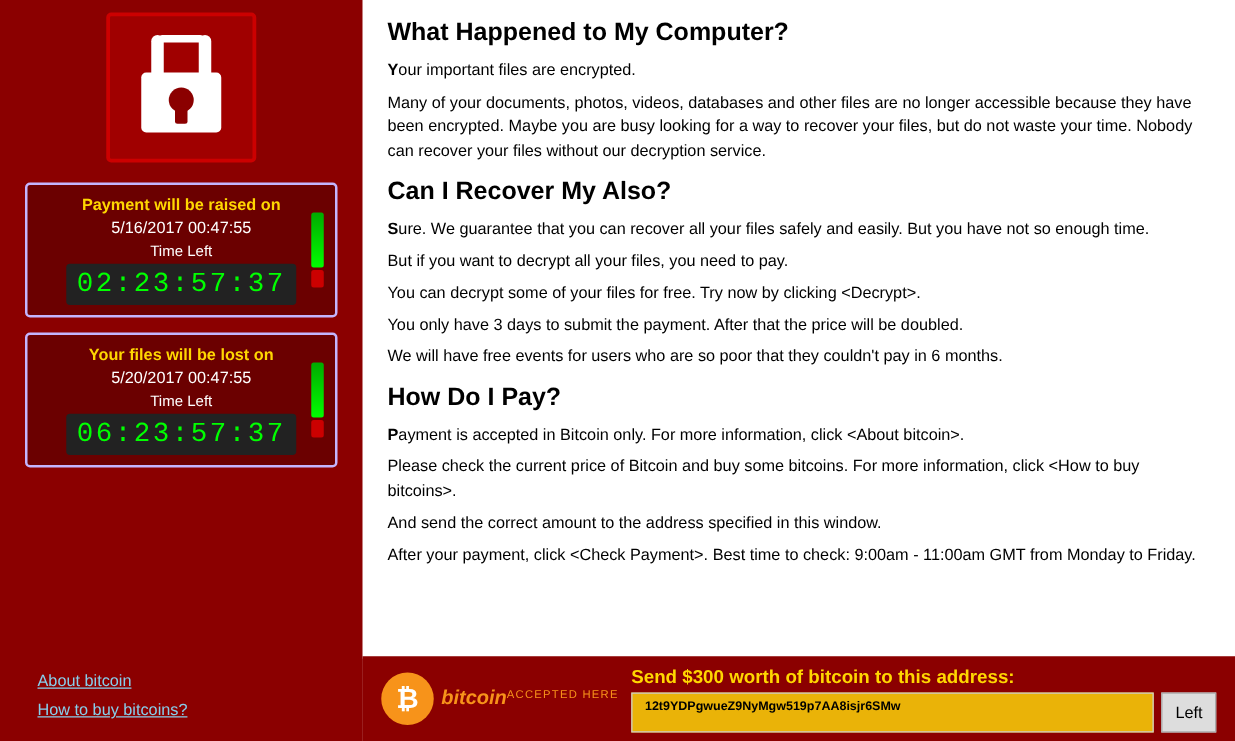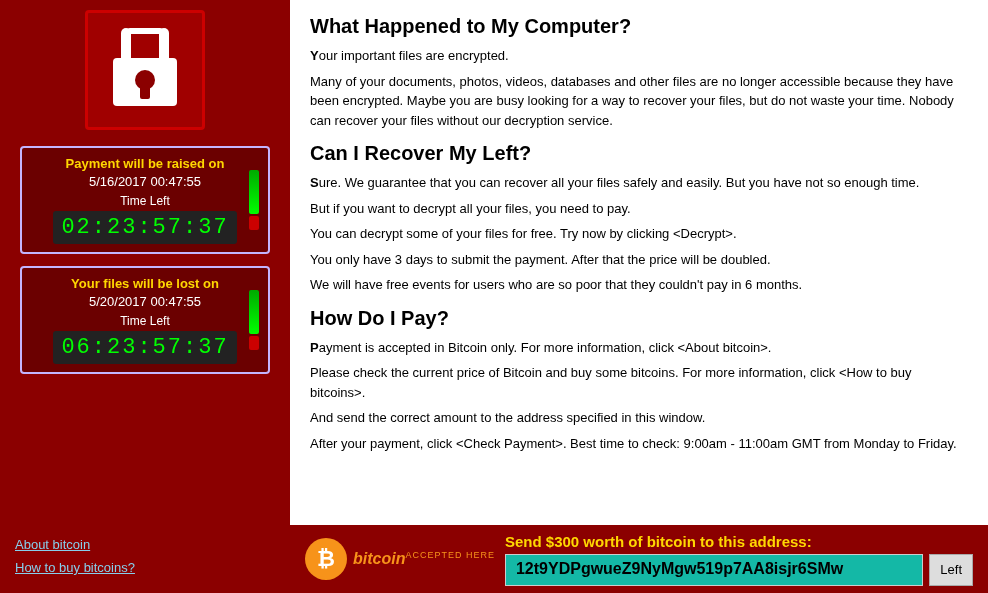--- a/index.html
+++ b/index.html
@@ -105,21 +105,21 @@
     .timer-indicator .red-bar {
       width: 10px;
       background: #cc0000;
       border-radius: 2px;
     }
 
     
     .left-bottom {
       margin-top: auto;
       width: 100%;
-      padding: 10px 15px;
+      padding: 10px 30px;
       background-color: #8B0000;
     }
 
     .left-bottom a {
       display: block;
       color: #87CEEB;
       font-size: 13px;
       text-decoration: underline;
       margin-bottom: 8px;
       cursor: pointer;
@@ -221,24 +221,24 @@
       margin-bottom: 4px;
     }
 
     .bitcoin-address-row {
       display: flex;
       align-items: center;
       gap: 6px;
     }
 
     .bitcoin-address-box {
-      background-color: #14b8a6;
+      background-color: #eab308;
       border: 1px solid #ccc;
       padding: 5px 10px;
-      font-size: 16px;
+      font-size: 10px;
       font-weight: bold;
       color: #000;
       flex: 1;
       height: 32px;
     }
 
     .copy-button {
       background: #ddd;
       border: 1px solid #aaa;
       padding: 5px 10px;
@@ -309,21 +309,21 @@
   </div>
 </div>
 
 <div class="right-panel">
   <div class="right-content">
 
     <h2>What Happened to My Computer?</h2>
     <p><span class="bold">Y</span>our important files are encrypted.</p>
     <p>Many of your documents, photos, videos, databases and other files are no longer accessible because they have been encrypted. Maybe you are busy looking for a way to recover your files, but do not waste your time. Nobody can recover your files without our decryption service.</p>
 
-    <h2 style="margin-top:12px;">Can I Recover My Left?</h2>
+    <h2 style="margin-top:12px;">Can I Recover My Also?</h2>
     <p><span class="bold">S</span>ure. We guarantee that you can recover all your files safely and easily. But you have not so enough time.</p>
     <p>But if you want to decrypt all your files, you need to pay.</p>
     <p>You can decrypt some of your files for free. Try now by clicking &lt;Decrypt&gt;.</p>
     <p>You only have 3 days to submit the payment. After that the price will be doubled.</p>
     <p>We will have free events for users who are so poor that they couldn't pay in 6 months.</p>
 
     <h2 style="margin-top:12px;">How Do I Pay?</h2>
     <p><span class="bold">P</span>ayment is accepted in Bitcoin only. For more information, click &lt;About bitcoin&gt;.</p>
     <p>Please check the current price of Bitcoin and buy some bitcoins. For more information, click &lt;How to buy bitcoins&gt;.</p>
     <p>And send the correct amount to the address specified in this window.</p>

